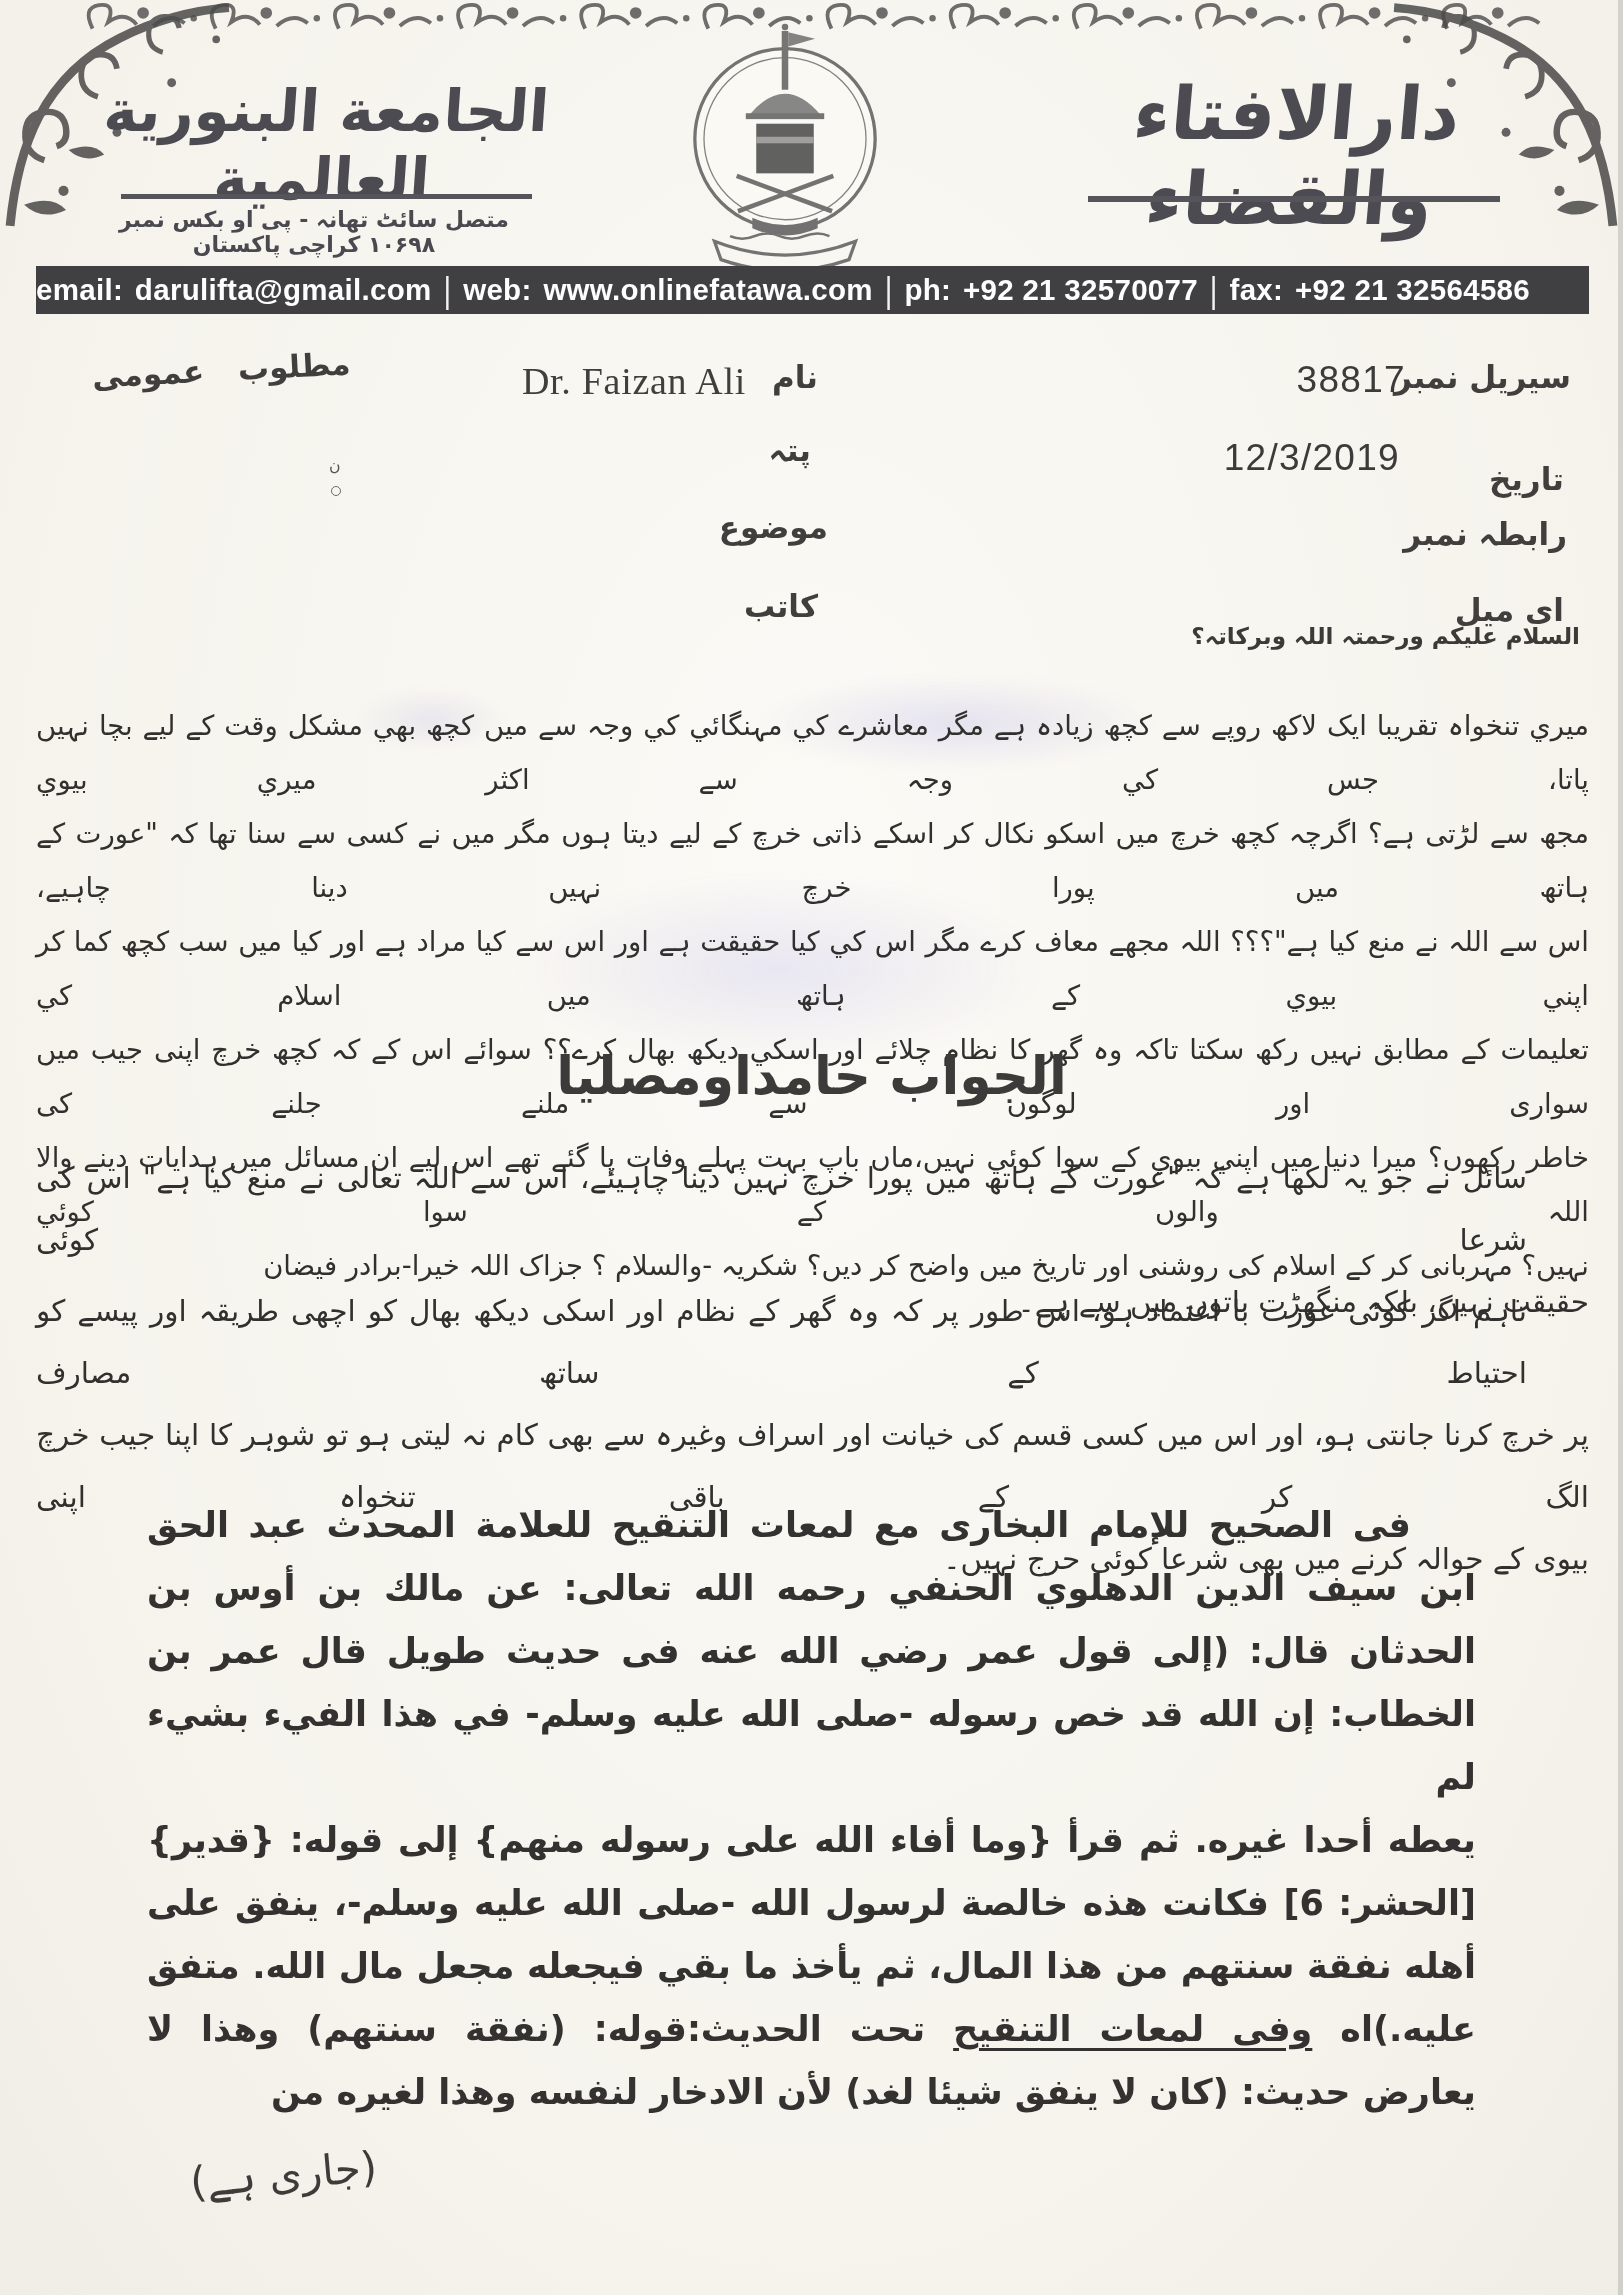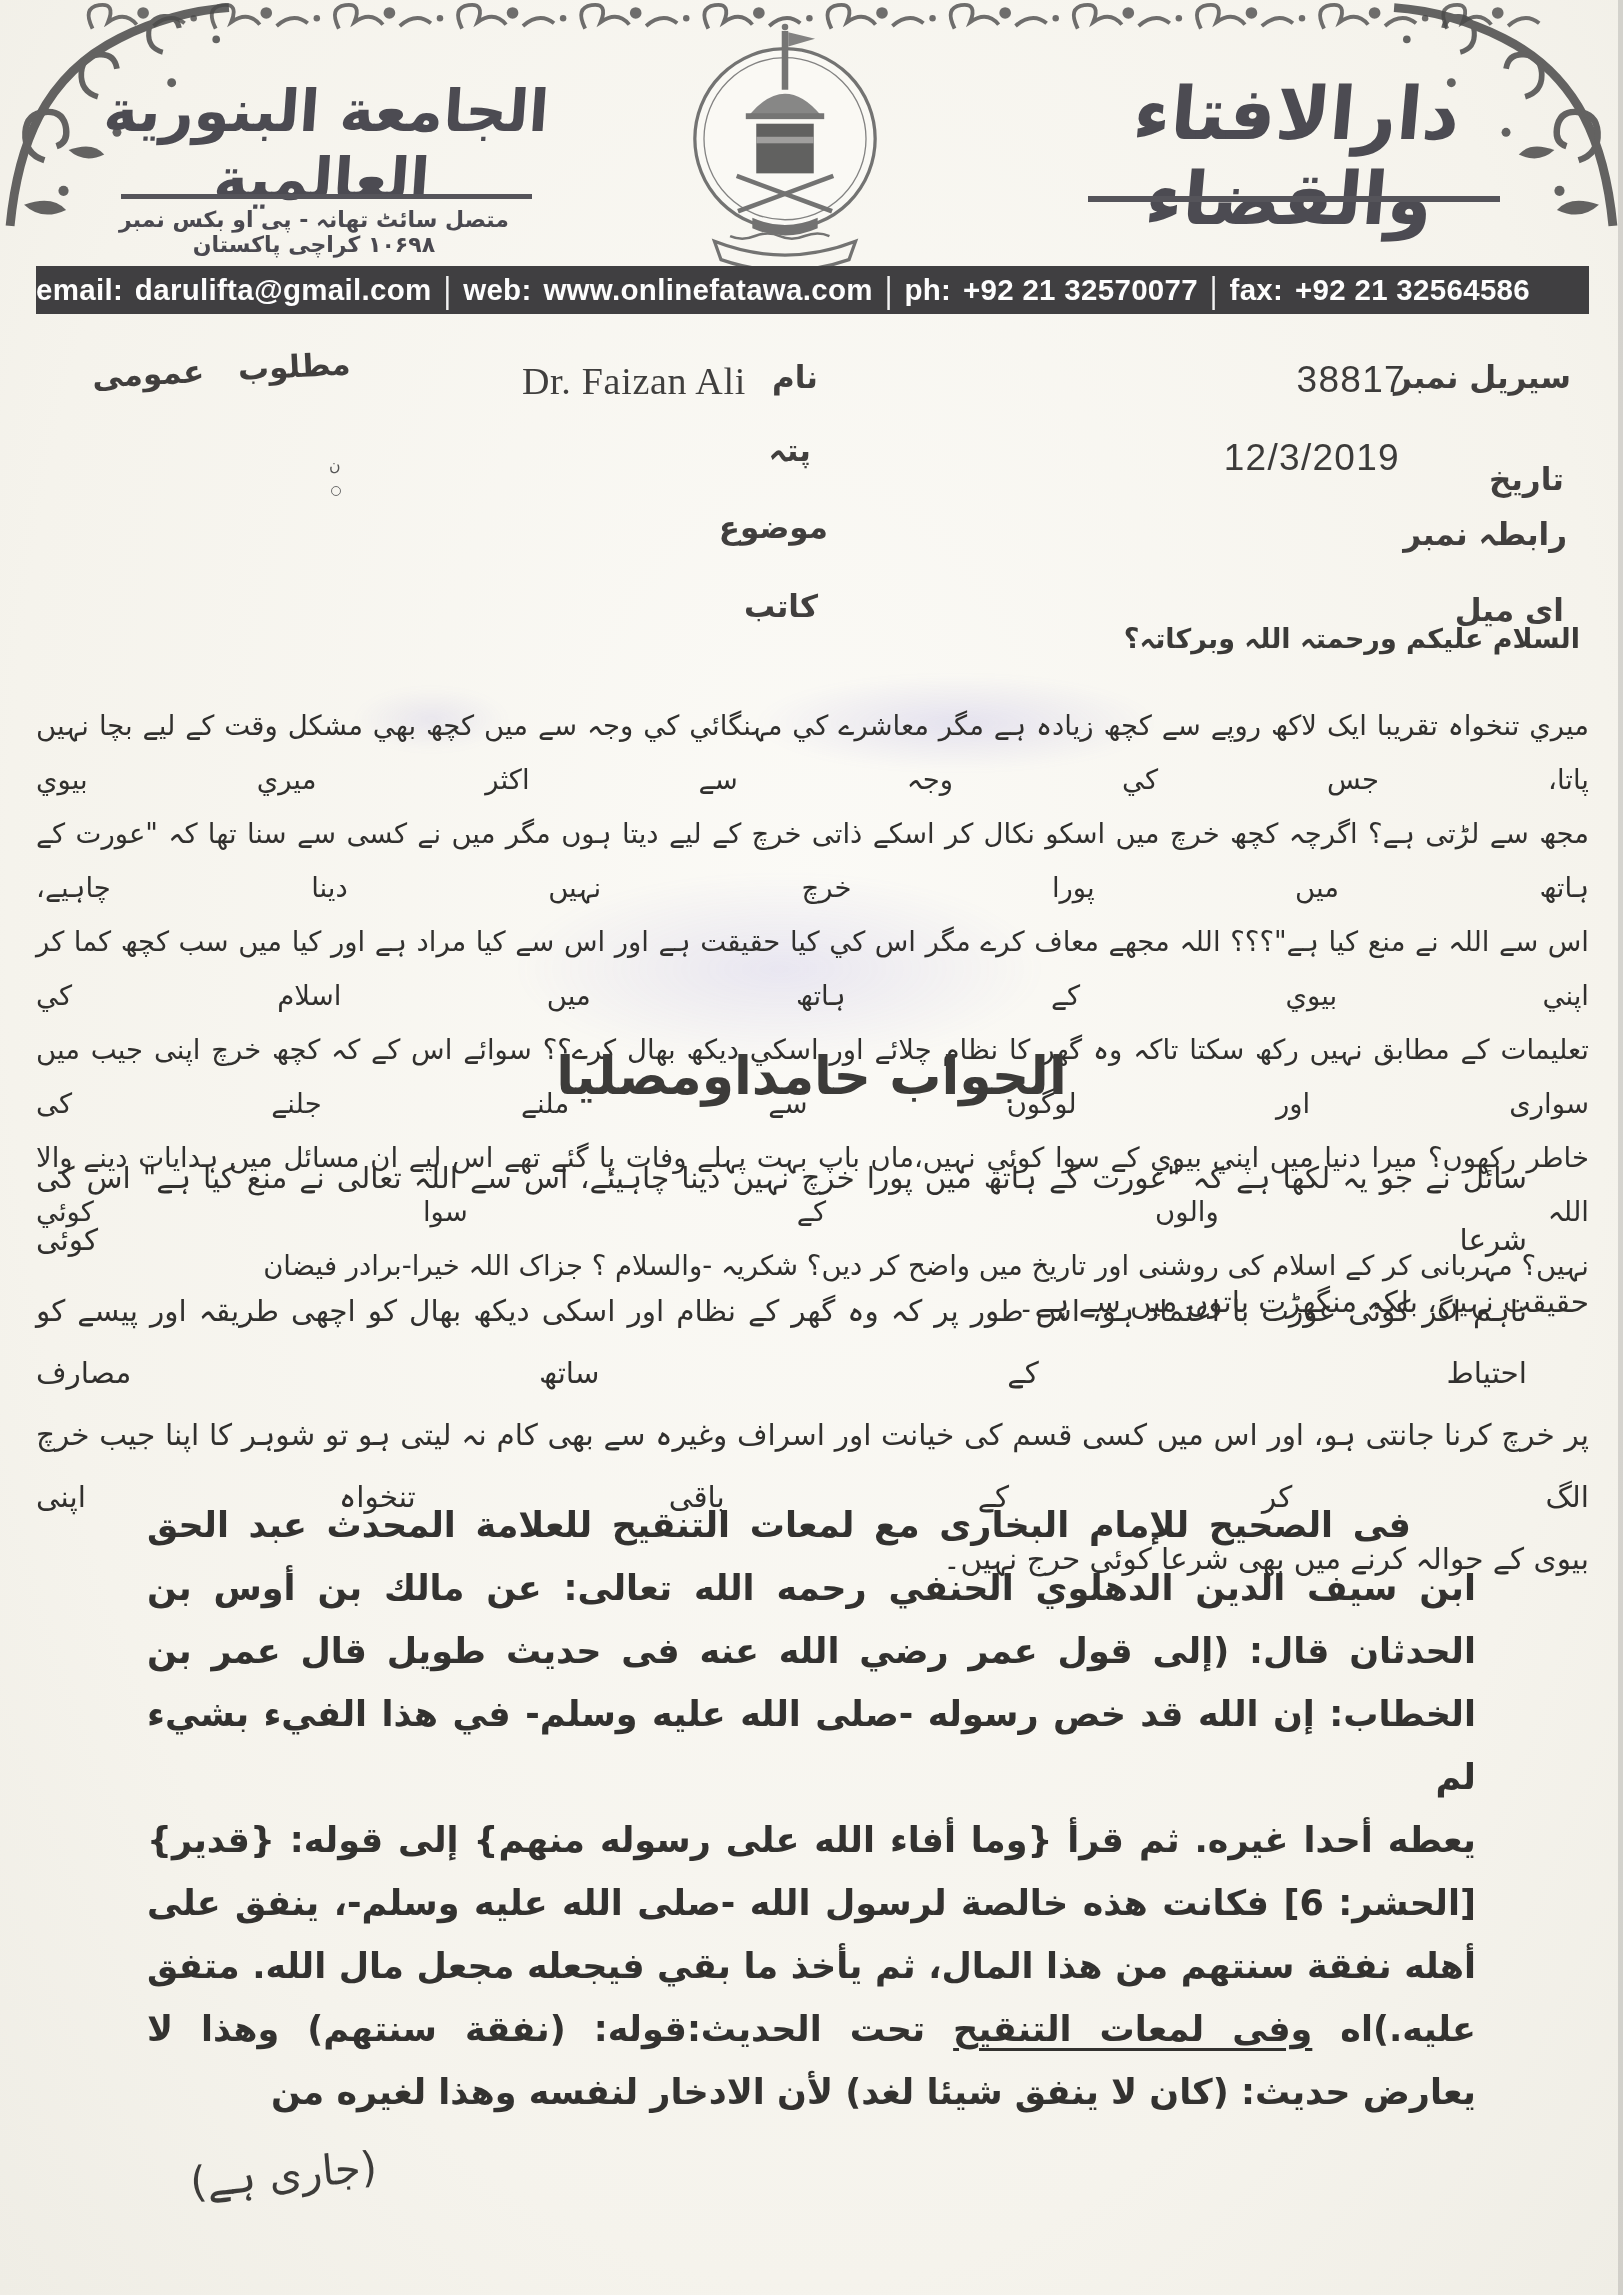--- a/index.html
+++ b/index.html
@@ -33,21 +33,21 @@
   .contact-bar .sep{font-weight:normal; transform:scaleY(1.25); opacity:.95;}
   
   .lbl{font-size:31px; font-weight:bold; color:#413f3e; white-space:nowrap;}
   .val-num{font-family:"Liberation Sans", sans-serif; font-size:37px; color:#3c3b3a; letter-spacing:1.3px;}
   .val-name{font-family:"Liberation Serif", serif; font-size:38px; color:#403f3e; letter-spacing:0.7px;}
   .category{left:92px; top:352px; display:flex; gap:34px; direction:rtl;
             font-size:31px; font-weight:bold; color:#413f3e; transform:rotate(-3deg);}
   .stray-mark{left:329px; top:456px; font-size:15.7px; color:#555;}
   .stray-ring{left:331px; top:486px; width:7.9px; height:7.9px; border:1.3px solid #6a6a6a; border-radius:50%;}
   
-  .salutation{right:43px; top:623px; font-size:27px; font-weight:bold; color:#3b3a38;margin-left:48px;}
+  .salutation{right:43px; top:623px; font-size:23px; font-weight:bold; color:#3b3a38;margin-left:48px;}
   .qblock{left:36px; top:698px; width:1553px;}
   .qline{direction:rtl; font-size:27.5px; line-height:54px; color:#31302e;
          text-align:justify; text-align-last:justify; white-space:normal;}
   .qline.last{text-align-last:right;}
   
   .ans-heading{left:0; top:1046px; width:1623px; text-align:center;
                font-size:52px; font-weight:bold; color:#3c3b39; letter-spacing:-0.7px;}
   .pblock{left:36px; width:1553px;}
   .p1{top:1147px;} .p2{top:1280px;}
   .pline{direction:rtl; font-size:29.5px; line-height:62px; color:#31302e;

